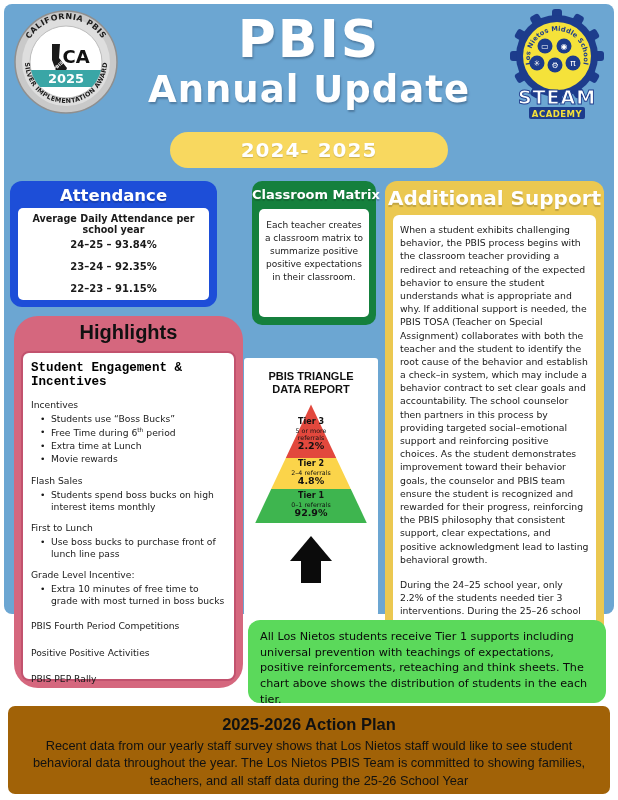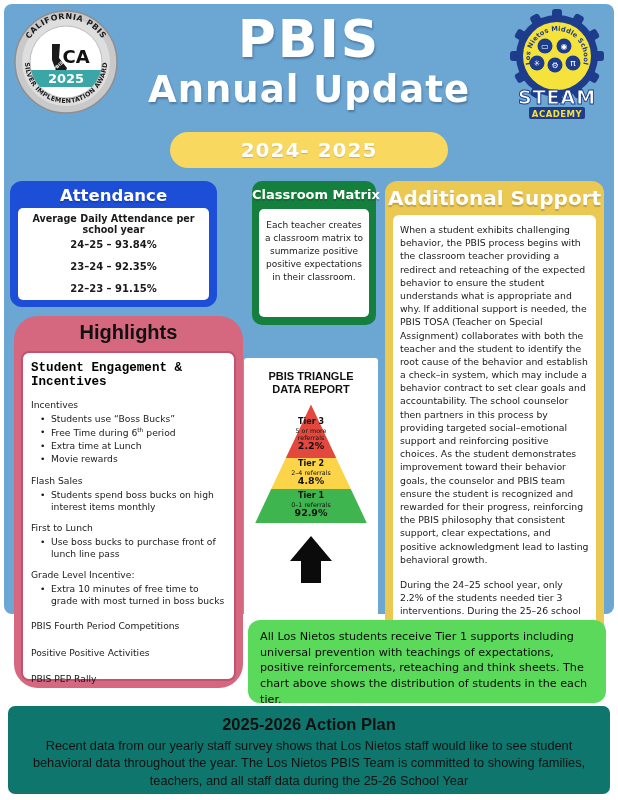--- a/index.html
+++ b/index.html
@@ -91,21 +91,21 @@
   .up-arrow .head { width:0; height:0; margin:0 auto;
                     border-left:21px solid transparent; border-right:21px solid transparent;
                     border-bottom:25px solid #0b0b0b; }
   .up-arrow .shaft { width:20px; height:23px; background:#0b0b0b; margin:-1px auto 0; }
 
   
   .tier-note { left:248px; top:620px; width:358px; height:83px; background:#5BD95B;
                border-radius:12px; padding:9px 12px; font-size:11.2px; line-height:1.4; color:#0a0a0a; }
 
   
-  .action-plan { left:8px; top:706px; width:602px; height:88px; background:#0f766e; border-radius:7px;
+  .action-plan { left:8px; top:706px; width:602px; height:88px; background:#a16207; border-radius:7px;
                  font-family:"Liberation Sans", sans-serif; color:#111; text-align:center; }
   .ap-title { margin-top:9px; font-size:16.5px; font-weight:bold; }
   .ap-body { margin:3px auto 0; width:578px; font-size:12.8px; line-height:1.36; }
 </style>
 </head>
 <body>
 
 <div class="abs top-bg"></div>
 
 <div class="abs badge">

